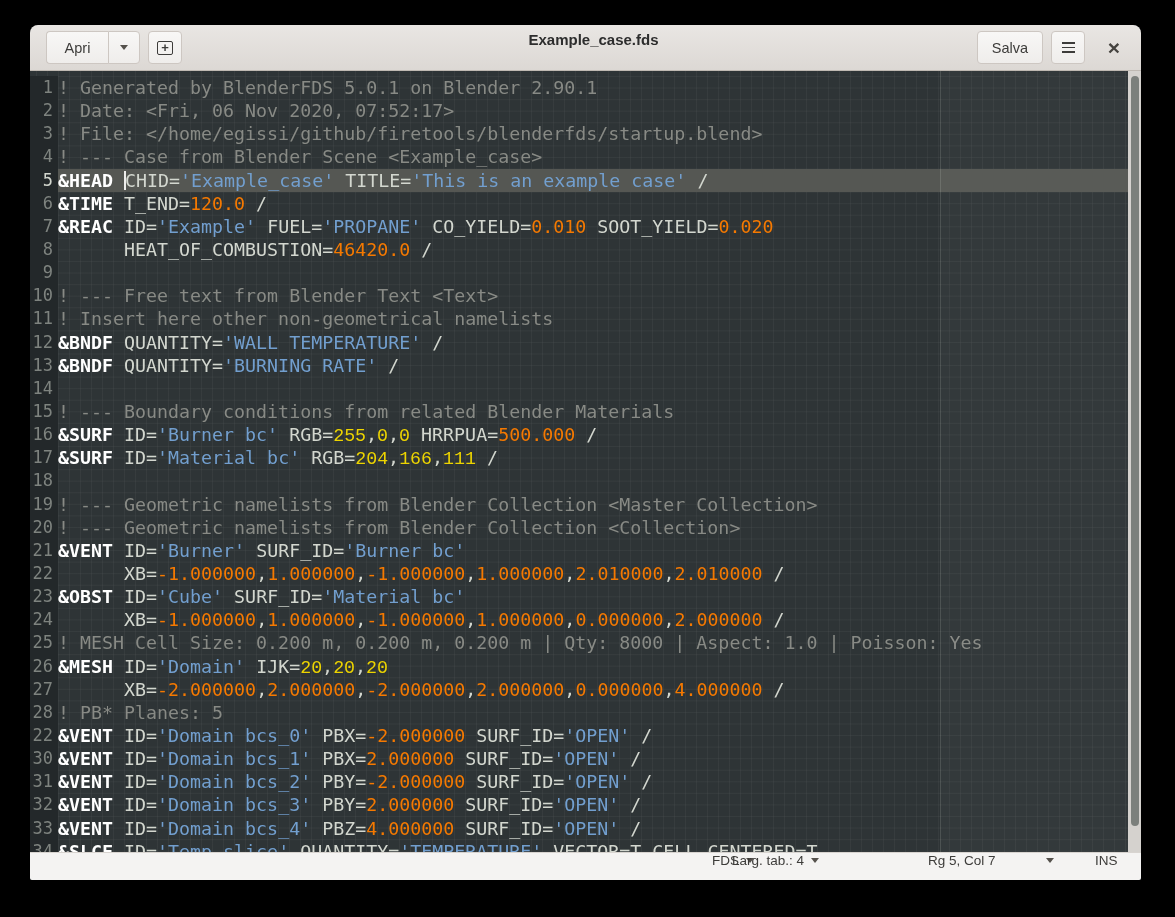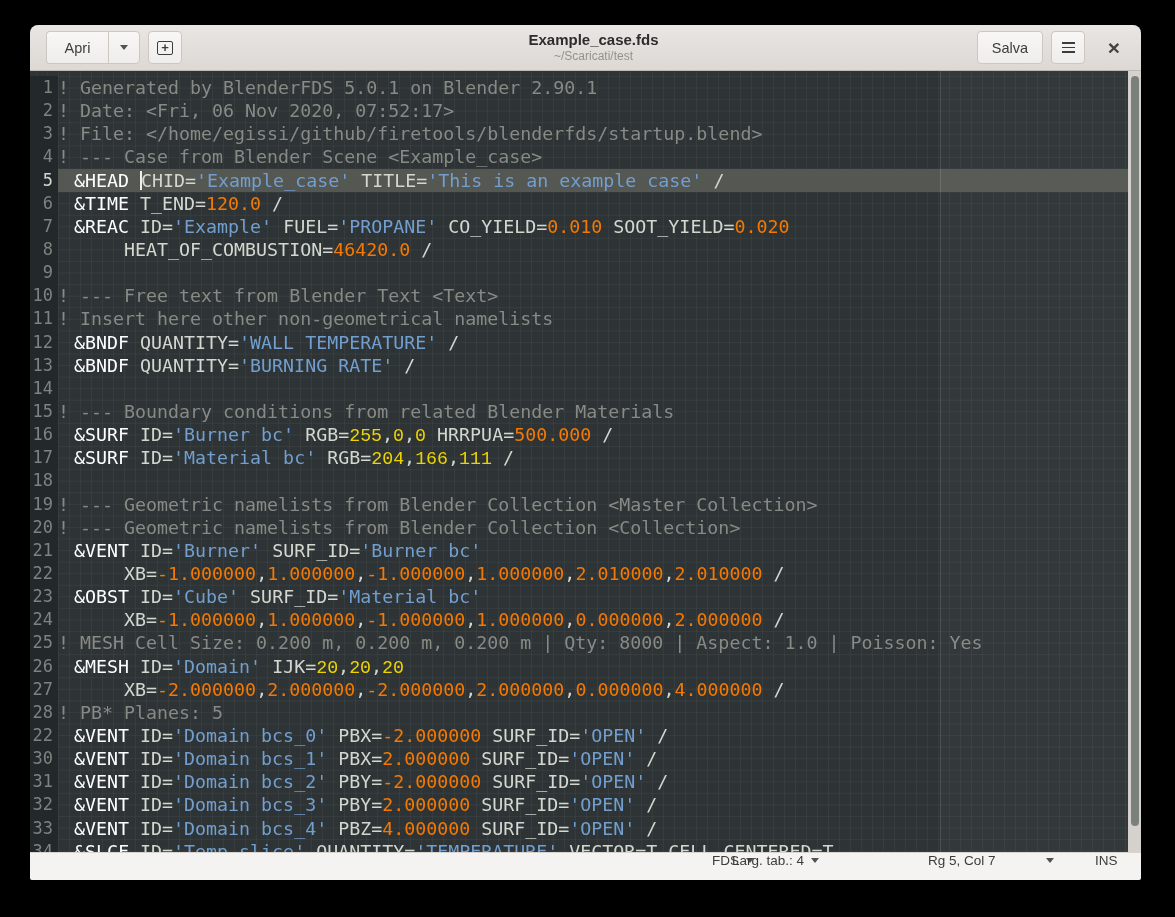--- a/index.html
+++ b/index.html
@@ -54,21 +54,21 @@
   .code{position:relative;padding-top:5px;z-index:1;}
   .code-line{display:flex;height:23.15px;line-height:23.15px;white-space:pre;}
   .ln{
     flex:0 0 28px;width:28px;background:var(--gutter_bg,#22272a);
     color:var(--line_number,#7e837f);text-align:right;padding-right:5px;
     font-size:17px;user-select:none;
   }
   .code-line.current .ln{color:#d3d7cf;}
   .lc{flex:1 1 auto;color:var(--plain,#d3d7cf);}
   .code-line.current .lc{background:var(--current_line,#555753);}
-  .tk-k{color:var(--keyword,#ffffff);font-weight:normal;margin-left:16px;}
+  .tk-k{color:var(--keyword,#ffffff);font-weight:bold;}
   .tk-p{color:var(--plain,#d3d7cf);}
   .tk-s{color:var(--string,#729fcf);}
   .tk-f{color:var(--float_num,#f57900);}
   .tk-i{color:var(--int_num,#edd400);font-family:Liberation Mono, monospace;}
   .tk-c{color:var(--comment,#888a85);}
   .cursor{display:inline-block;width:2px;height:19px;background:#eeeeec;vertical-align:middle;margin:0 -1px 3px 0;}
   .margin-zone{
     position:absolute;top:0;bottom:0;left:910px;right:13px;z-index:2;pointer-events:none;
     background:rgba(223,227,229,0.03);border-left:1px solid rgba(213,215,207,0.16);
   }
@@ -97,21 +97,20 @@
           </button>
       </div>
       <button class="btn icon-btn">
         <span class="newtab">
             <span>+</span>
           </span>
       </button>
     </div>
     <div class="hb-center">
       <div class="title">Example_case.fds</div>
-      <div class="subtitle">~/Scaricati/test</div>
     </div>
     <div class="hb-right">
       <button class="btn">Salva</button>
       <button class="btn icon-btn">
         <span class="hamburger">
             <i></i>
             <i></i>
             <i></i>
           </span>
       </button>

